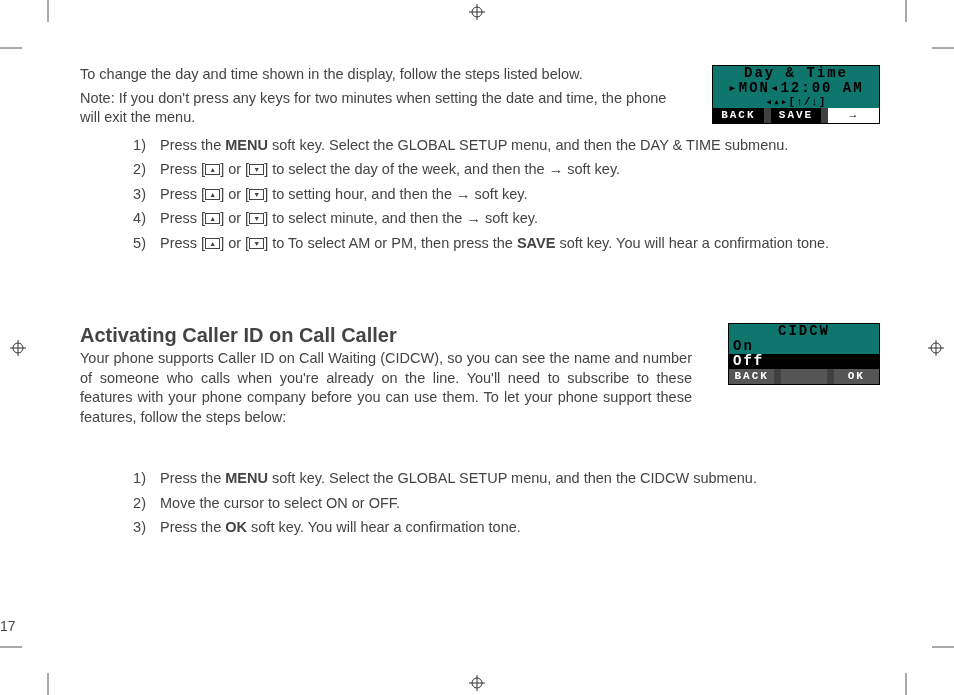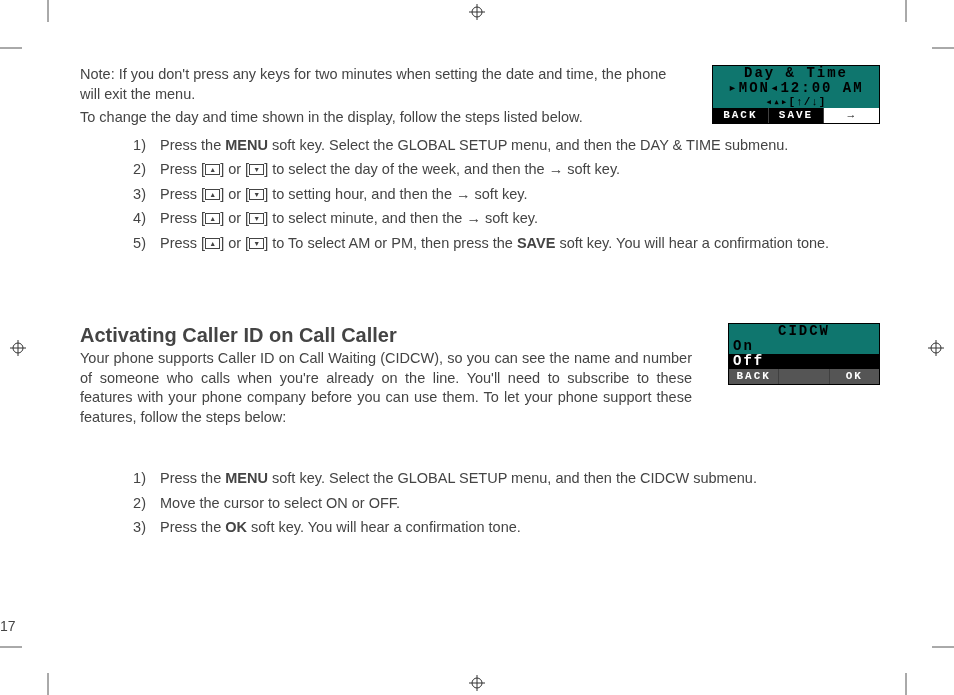--- a/index.html
+++ b/index.html
@@ -106,21 +106,21 @@
     height:15px;
   }
   .lcd-btn {
     flex:1;
     background:#000;
     color:#fff;
     font-size:11px;
     letter-spacing:2px;
     text-align:center;
     line-height:15px;
-    border-right:1px solid #404040;
+    border-right:7px solid #404040;
   }
   .lcd-btn:last-child { border-right:none; }
   .lcd-btn.light {
     background:#fff;
     color:#000;
   }
   .lcd .row-sel {
     background:#000;
     color:#fff;
   }
@@ -213,22 +213,22 @@
     <div class="lcd-line left">On</div>
     <div class="lcd-line left row-sel">Off</div>
     <div class="lcd-bar">
       <div class="lcd-btn" style="background:#555">BACK</div>
       <div class="lcd-btn" style="background:#555"></div>
       <div class="lcd-btn" style="background:#555">OK</div>
     </div>
   </div>
 
   <div class="sec1-textcol">
+    <p class="body-text">To change the day and time shown in the display, follow the steps listed below.</p>
     <p class="body-text">Note: If you don't press any keys for two minutes when setting the date and time, the phone will exit the menu.</p>
-    <p class="body-text">To change the day and time shown in the display, follow the steps listed below.</p>
   </div>
   <ol class="steps">
     <li><span class="num">1)</span>
       <span>Press the </span><b>MENU</b><span> soft key. Select the GLOBAL SETUP menu, and then the DAY &amp; TIME submenu.</span>
     </li>
     <li><span class="num">2)</span>
       <span>Press [</span><span class="k-up"></span><span>] or [</span><span class="k-down"></span><span>] to select  the day of the week, and then the → soft key.</span>
     </li>
     <li><span class="num">3)</span>
       <span>Press [</span><span class="k-up"></span><span>] or [</span><span class="k-down"></span><span>] to setting  hour, and then the → soft key.</span>

